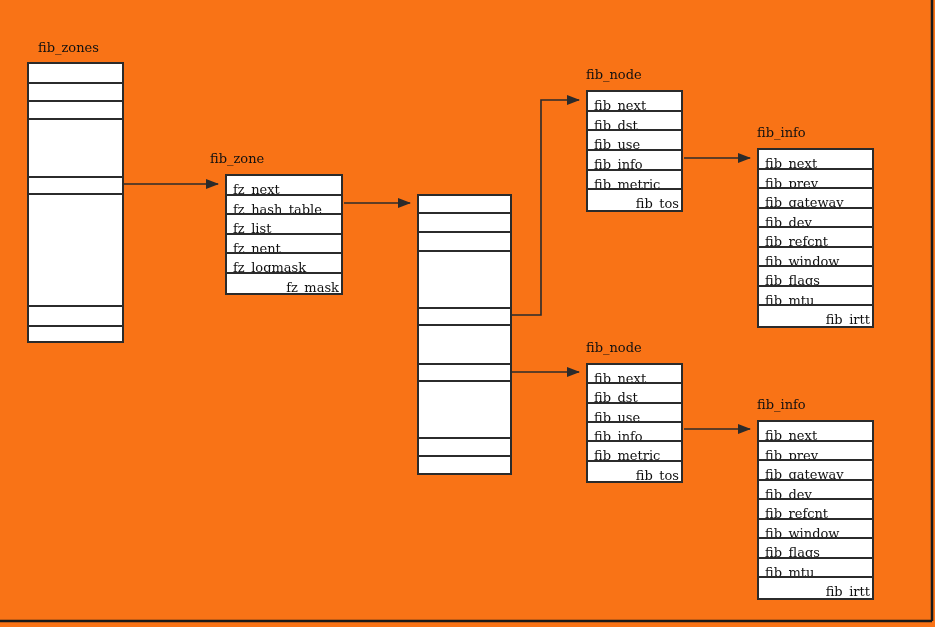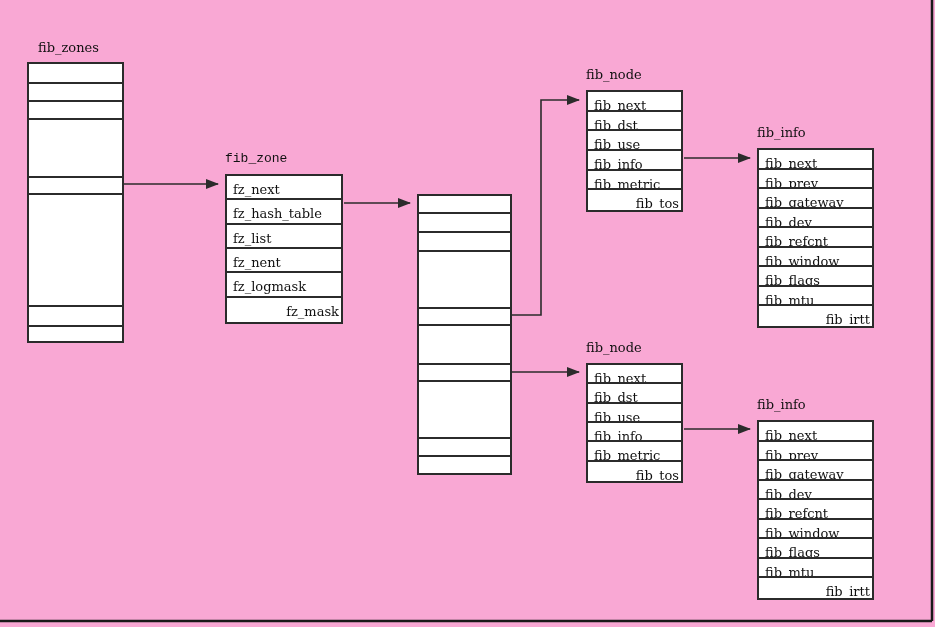--- a/index.html
+++ b/index.html
@@ -1,19 +1,19 @@
 <!DOCTYPE html>
 <html><head>
 <meta charset="utf-8">
 <style>
   html,body { margin:0; padding:0; background:#ffffff; }
   #canvas {
     position:relative;
     width:935px; height:627px;
-    background:#f9a8d4;
+    background:#f97316;
     font-family:"DejaVu Serif", serif;
     color:#111111;
     overflow:hidden;
   }
   .struct-title {
     position:absolute;
     font-size:13px;
     line-height:14px;
     white-space:nowrap;
     color:#111111;
@@ -52,40 +52,40 @@
     left:0; top:0;
     pointer-events:none;
   }
 </style>
 </head>
 <body>
 
 <div id="canvas">
 
   <div class="struct-title" style="left:38px;top:41px;">fib_zones</div>
-  <div class="struct-title centered" style="left:225px;top:152px;width:118px;font-family:Liberation Mono, monospace;">fib_zone</div>
+  <div class="struct-title centered" style="left:210px;top:152px;width:118px;">fib_zone</div>
   <div class="struct-title centered" style="left:586px;top:68px;width:97px;">fib_node</div>
   <div class="struct-title centered" style="left:586px;top:341px;width:97px;">fib_node</div>
   <div class="struct-title centered" style="left:757px;top:126px;width:117px;">fib_info</div>
   <div class="struct-title centered" style="left:757px;top:398px;width:117px;">fib_info</div>
 
   <div class="struct" style="left:27px;top:62px;width:97px;height:281px;">
     <div class="slots">
       <div class="srow" style="height:20px;"></div>
       <div class="srow" style="height:18px;"></div>
       <div class="srow" style="height:18px;"></div>
       <div class="srow" style="height:58px;"></div>
       <div class="srow" style="height:17px;"></div>
       <div class="srow" style="height:112px;"></div>
       <div class="srow" style="height:20px;"></div>
       <div class="srow grow"></div>
     </div>
   </div>
 
-  <div class="struct" style="left:225px;top:174px;width:118px;height:150px;">
+  <div class="struct" style="left:225px;top:174px;width:118px;height:121px;">
     <div class="fields">
       <div class="frow">fz_next</div>
       <div class="frow">fz_hash_table</div>
       <div class="frow">fz_list</div>
       <div class="frow">fz_nent</div>
       <div class="frow">fz_logmask</div>
       <div class="frow">fz_mask</div>
     </div>
   </div>
 

